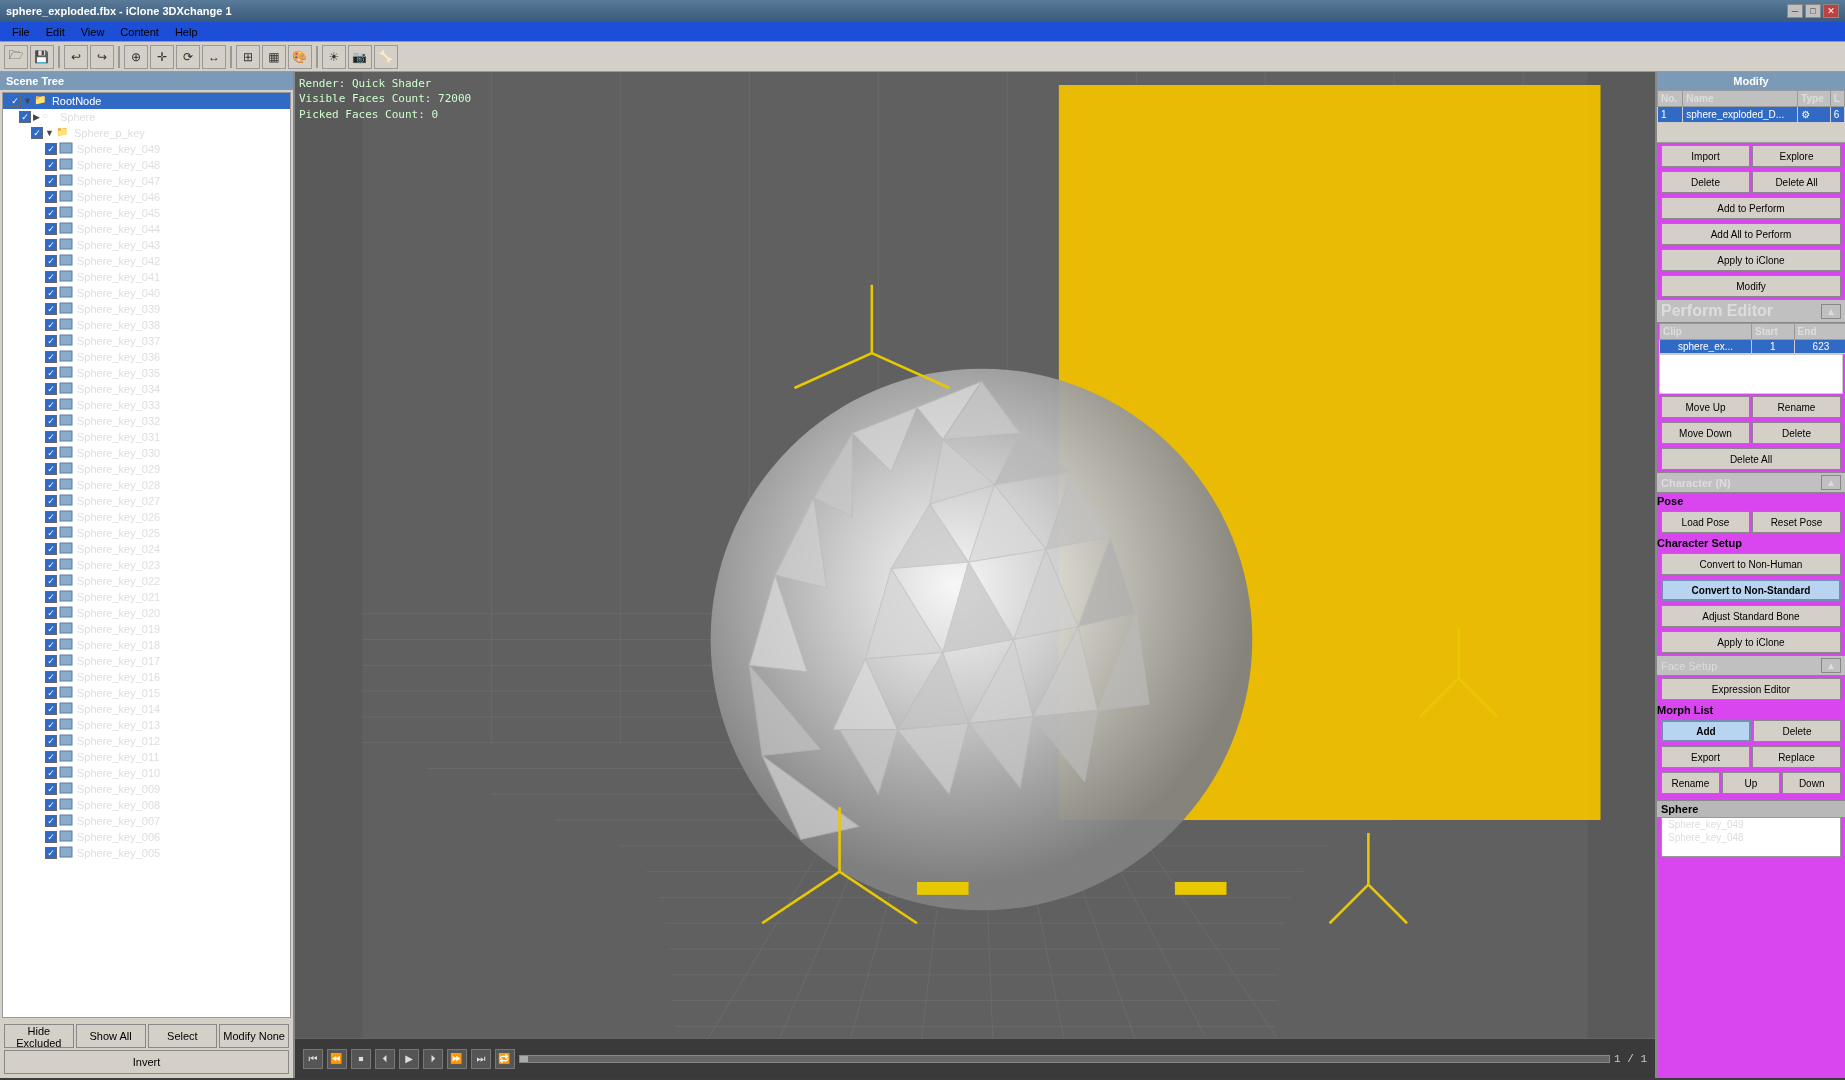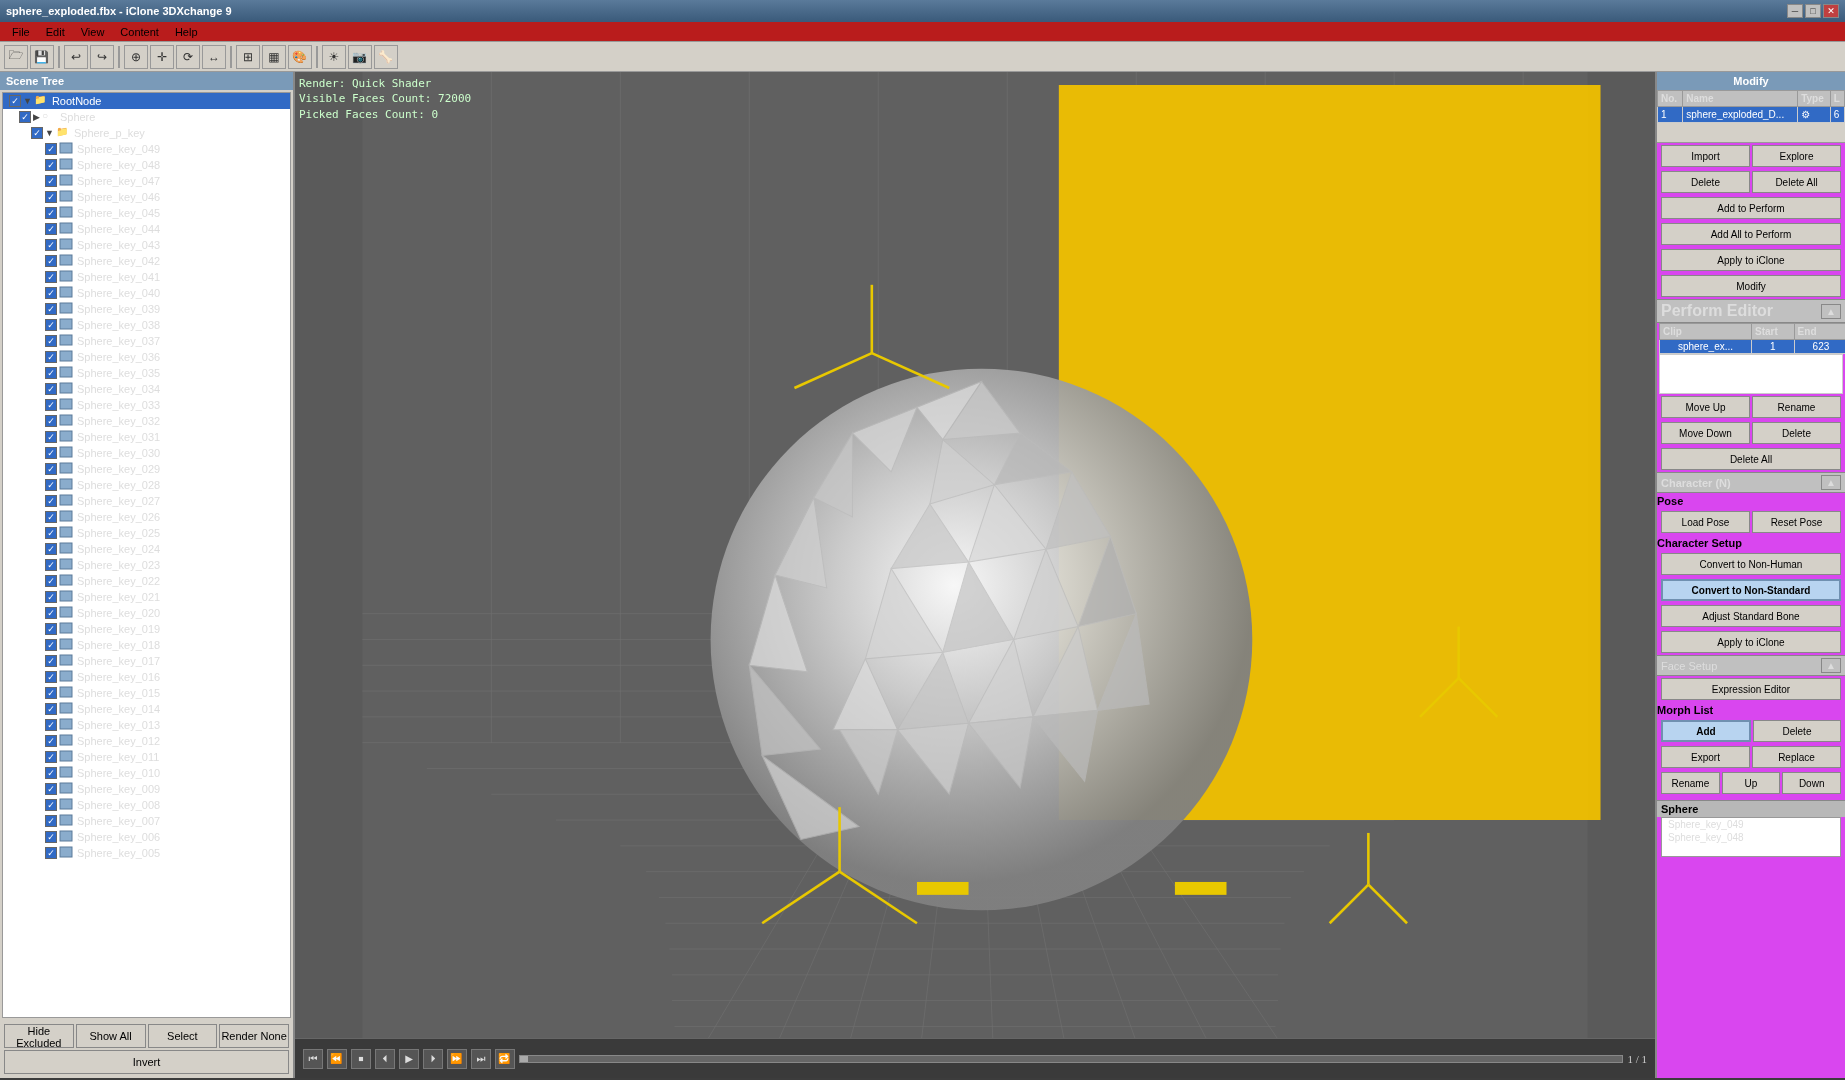--- a/index.html
+++ b/index.html
@@ -44,21 +44,21 @@
       align-items: center;
       justify-content: center;
       cursor: pointer;
       color: #333;
     }
 
     
     #menubar {
       width: 100%;
       height: 20px;
-      background: #b91c1c;
+      background: #1d4ed8;
       display: flex;
       align-items: center;
       padding: 0 4px;
       border-bottom: 1px solid #999;
     }
     .menu-item {
       padding: 2px 8px;
       font-size: 11px;
       color: #000;
       cursor: pointer;
@@ -236,21 +236,21 @@
       position: absolute;
       left: 0;
       top: 0;
       width: 8px;
       height: 6px;
       background: #aaa;
     }
     .tl-counter {
       color: #ccc;
       font-size: 11px;
-      font-family: Liberation Serif, serif;
+      font-family: Liberation Mono, monospace;
     }
 
     
     #right-panel {
       width: 190px;
       height: 100%;
       background: #d946ef;
       border-left: 2px solid #888;
       display: flex;
       flex-direction: column;
@@ -390,21 +390,21 @@
 
     
     ::-webkit-scrollbar { width: 12px; height: 12px; }
     ::-webkit-scrollbar-track { background: #d4d0c8; }
     ::-webkit-scrollbar-thumb { background: #999; border: 1px solid #777; }
   </style>
 </head>
 <body>
 
 <div id="titlebar">
-  <span class="title">sphere_exploded.fbx - iClone 3DXchange 9</span>
+  <span class="title">sphere_exploded.fbx - iClone 3DXchange 1</span>
   <div class="win-btns">
     <div class="win-btn">─</div>
     <div class="win-btn">□</div>
     <div class="win-btn" style="background:#c04040;color:white;">✕</div>
   </div>
 </div>
 
 <div id="menubar">
   <span class="menu-item">File</span>
   <span class="menu-item">Edit</span>
@@ -828,21 +828,21 @@
             <span class="label">Sphere_key_005</span>
           </div>
         </div>
 
     </div>
 
     <div id="scene-tree-buttons">
       <button class="st-btn">Hide Excluded</button>
       <button class="st-btn">Show All</button>
       <button class="st-btn">Select</button>
-      <button class="st-btn">Render None</button>
+      <button class="st-btn">Modify None</button>
       <button class="st-btn">Invert</button>
     </div>
   </div>
 
   <div id="viewport">
     <div id="viewport-info">
       <div>Render: Quick Shader</div>
       <div>Visible Faces Count: 72000</div>
       <div>Picked Faces Count: 0</div>
     </div>

